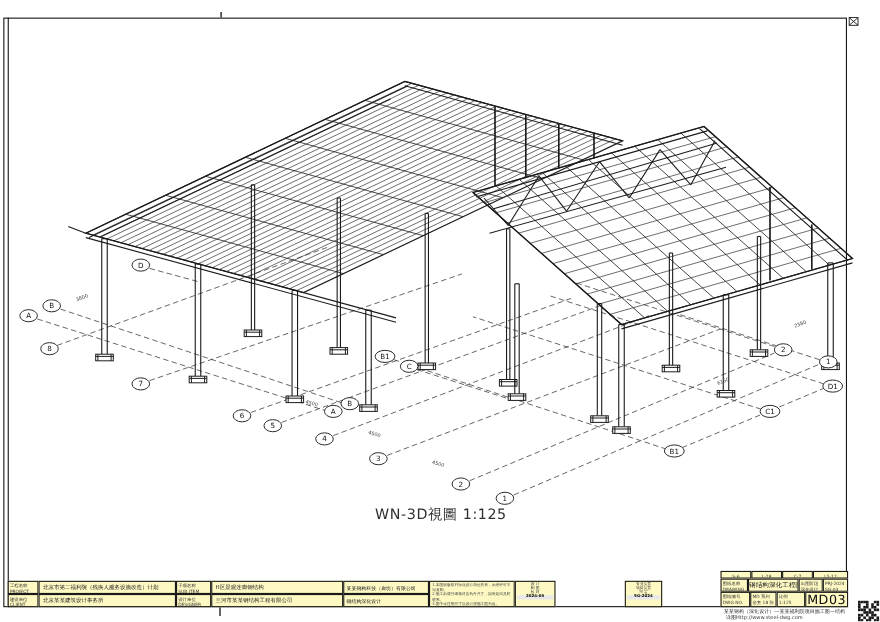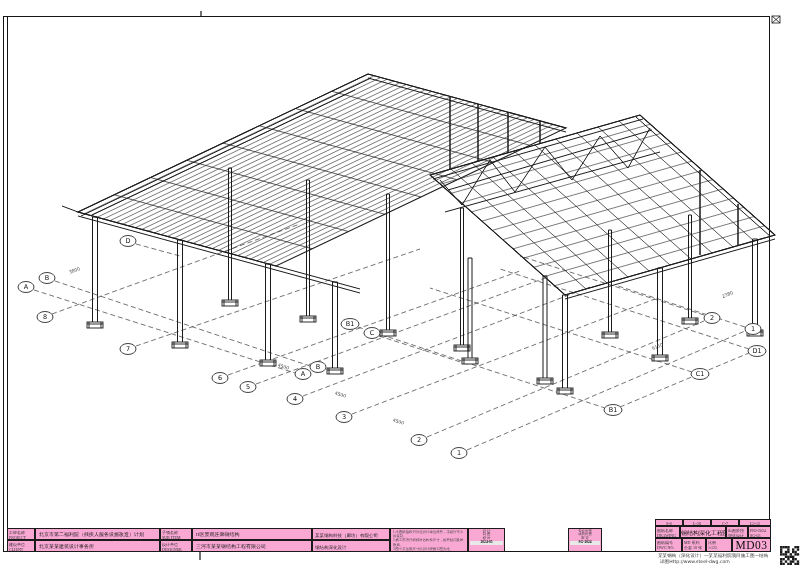--- a/index.html
+++ b/index.html
@@ -19,21 +19,21 @@
   .col{stroke:#1a1a1a;stroke-width:1.0;}
   .post{stroke:#1a1a1a;stroke-width:1.5;}
   .foot{stroke:#1a1a1a;stroke-width:0.9;fill:#fff;}
   .bubble{fill:#fff;stroke:#2b2b2b;stroke-width:0.9;}
   .btxt{font-size:6.5px;fill:#111;text-anchor:middle;}
   .dimtxt{font-size:4.5px;fill:#444;text-anchor:middle;}
   .tick{stroke:#141414;stroke-width:1.2;}
   
   .caption{position:absolute;left:341px;top:459px;font-size:13px;color:#2e2e2e;letter-spacing:0.5px;}
   
-  .cell{position:absolute;box-sizing:border-box;border:0.8px solid #1b1b1b;background:#f9a8d4;overflow:hidden;font-family:Liberation Serif, serif;}
+  .cell{position:absolute;box-sizing:border-box;border:0.8px solid #1b1b1b;background:#fef9c3;overflow:hidden;}
   .lbl{font-size:4px;color:#333;line-height:5px;padding:1px 1px;}
   .val{font-size:5px;color:#1c1c1c;line-height:11px;padding:0 3px;white-space:nowrap;}
   .val2{font-size:4.5px;color:#1c1c1c;line-height:5.5px;padding:0.5px 2px;white-space:nowrap;}
   .notes{font-size:3.4px;color:#444;line-height:4.2px;padding:1px 2px;}
   .sign{font-size:3.4px;color:#333;line-height:3.9px;padding:0.5px 1px;text-align:center;}
   .sign b{display:block;font-size:3.6px;color:#000;background:#e8e8e8;}
   .rb-code{font-size:4px;color:#333;text-align:center;line-height:7px;white-space:nowrap;}
   .md-no{font-size:11.5px;color:#0c0c0c;text-align:center;line-height:13px;letter-spacing:0.5px;}
   .main-title{font-size:6px;color:#111;text-align:center;line-height:12px;white-space:nowrap;}
   .footer-line{position:absolute;font-size:4.6px;color:#333;white-space:nowrap;}
@@ -307,20 +307,21 @@
       <ellipse cx="613" cy="410" rx="9" ry="5.5" class="bubble"></ellipse>
       <text x="613" y="412.3" class="btxt">B1</text>
       <text x="0" y="0" class="dimtxt" transform="translate(283,368) rotate(17)">4500</text>
       <text x="0" y="0" class="dimtxt" transform="translate(340,396) rotate(17)">4500</text>
       <text x="0" y="0" class="dimtxt" transform="translate(398,423) rotate(17)">4500</text>
       <text x="0" y="0" class="dimtxt" transform="translate(75,272) rotate(-21)">3800</text>
       <text x="0" y="0" class="dimtxt" transform="translate(658,348) rotate(-21)">6150</text>
       <text x="0" y="0" class="dimtxt" transform="translate(728,296) rotate(-21)">2380</text>
     </svg>
 
+  <div class="caption">WN-3D視圖 1:125</div>
 
   <div class="cell lbl" style="left:7px;top:528px;width:28px;height:12px;">
     <div>工程名称</div>
       <div>PROJECT</div>
   </div>
   <div class="cell val" style="left:35px;top:528px;width:125px;height:12px;">北京市第二福利院（残疾人服务设施改造）计划</div>
   <div class="cell lbl" style="left:160px;top:528px;width:32px;height:12px;">
     <div>子项名称</div>
       <div>SUB ITEM</div>
   </div>

